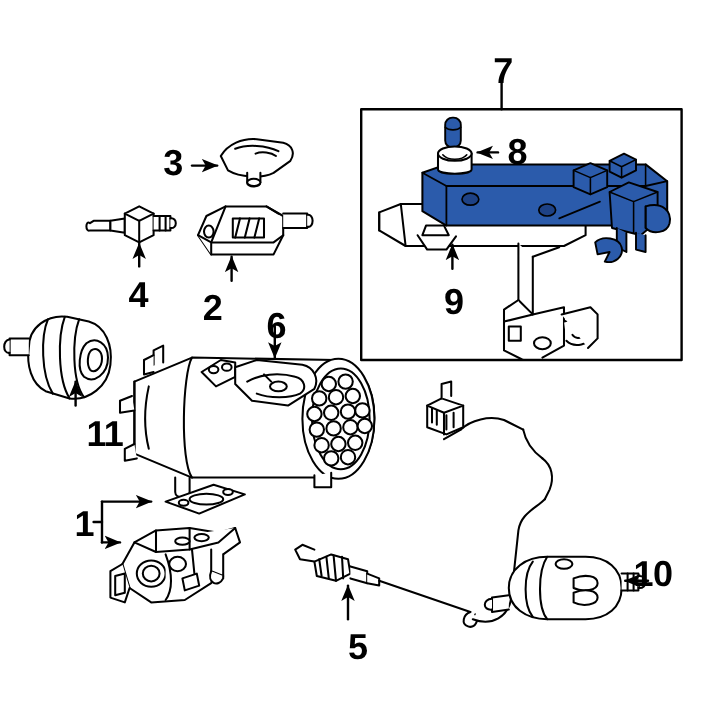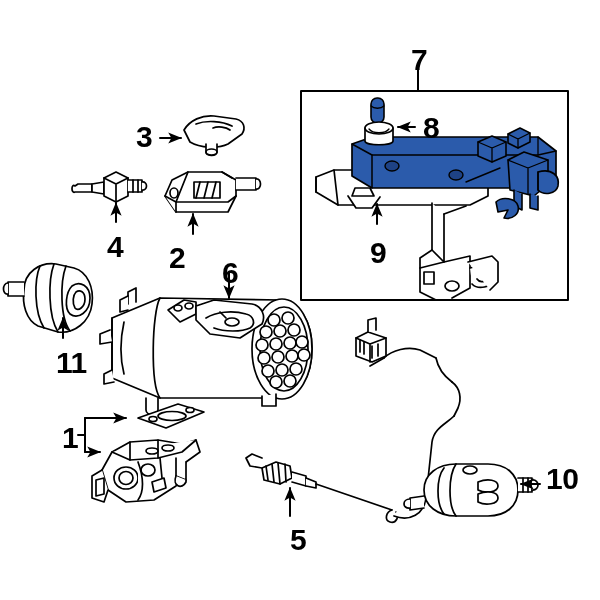--- a/index.html
+++ b/index.html
@@ -300,16 +300,16 @@
 
   <div class="callout-label" style="left:62px;  top:423px;">1</div>
   <div class="callout-label" style="left:169px; top:243px;">2</div>
   <div class="callout-label" style="left:136px; top:122px;">3</div>
   <div class="callout-label" style="left:107px; top:232px;">4</div>
   <div class="callout-label" style="left:290px; top:525px;">5</div>
   <div class="callout-label" style="left:222px; top:258px;">6</div>
   <div class="callout-label" style="left:411px; top:45px;">7</div>
   <div class="callout-label" style="left:423px; top:113px;">8</div>
   <div class="callout-label" style="left:370px; top:238px;">9</div>
-  <div class="callout-label" style="left:546px; top:464px;">10</div>
-  <div class="callout-label" style="left:56px;  top:348px;">11</div>
+  <div class="callout-label" style="left:528px; top:464px;">10</div>
+  <div class="callout-label" style="left:72px;  top:348px;">11</div>
 
 </div>
 
 </body></html>

